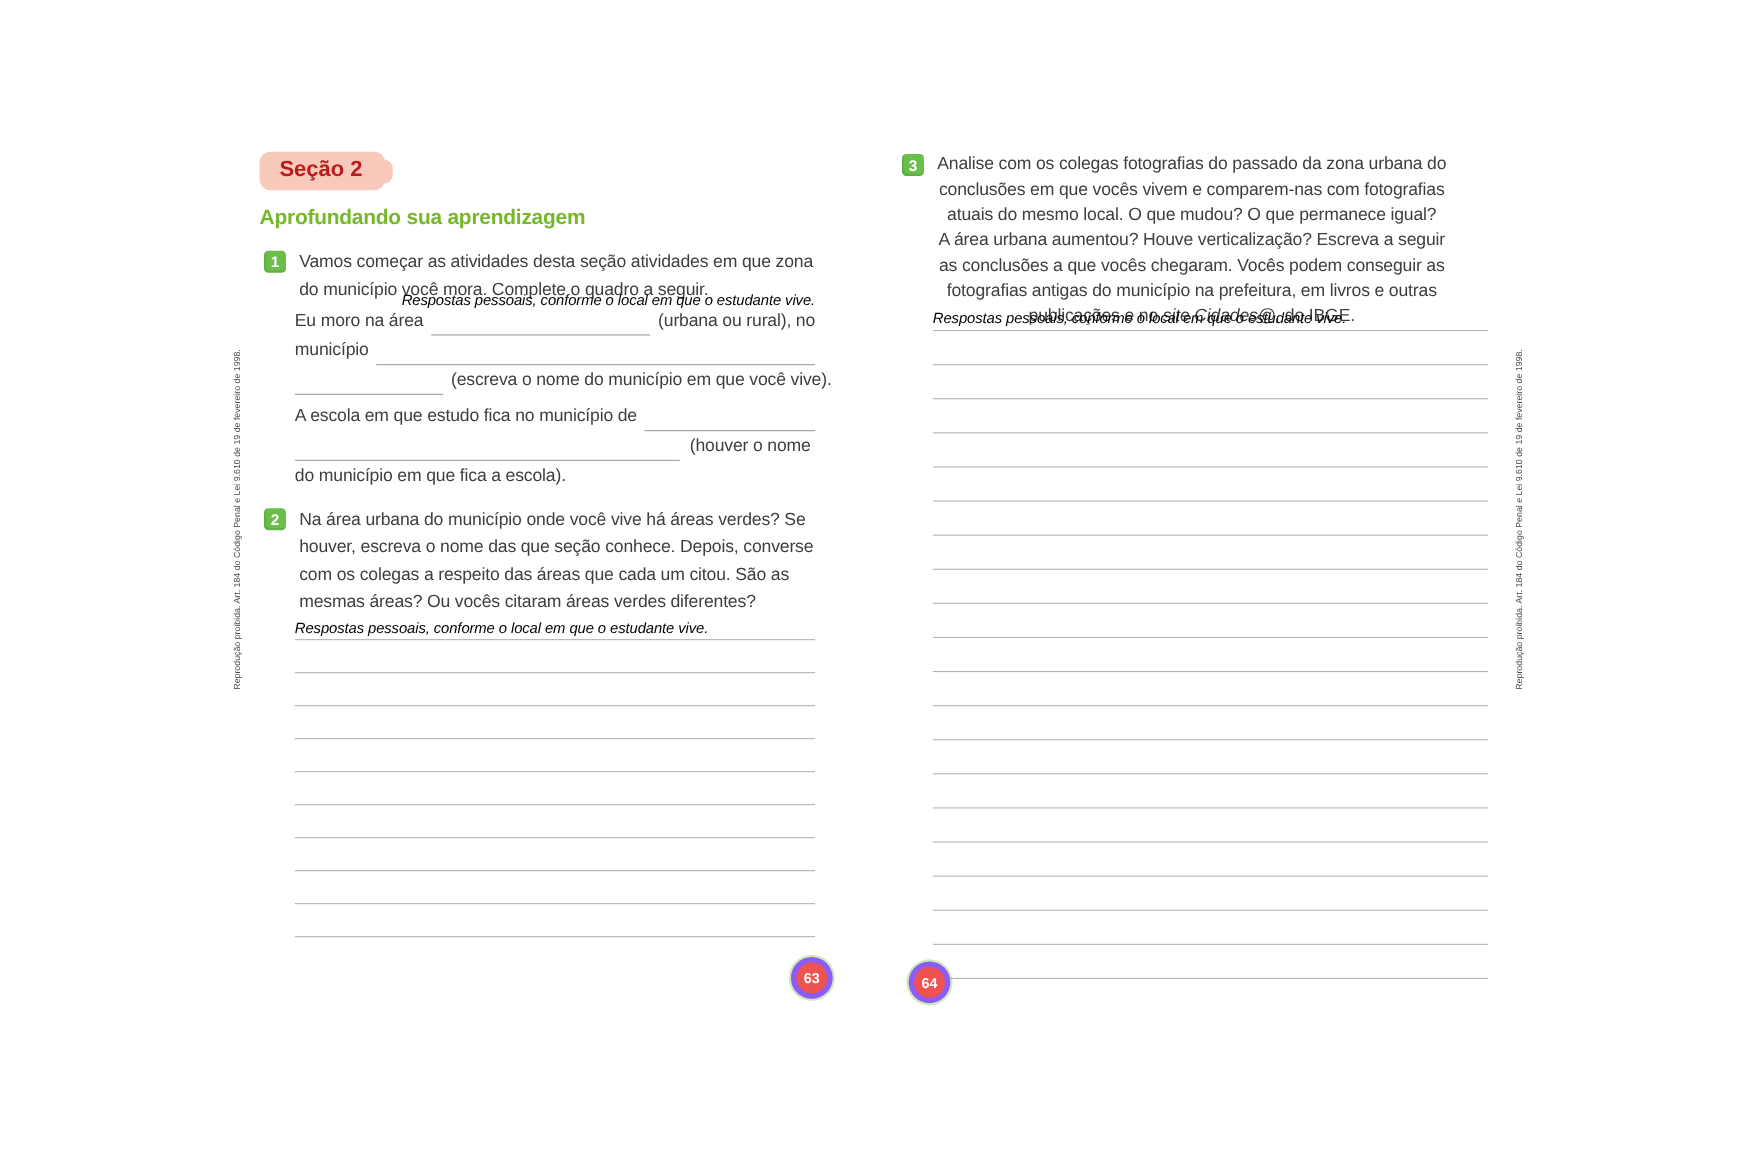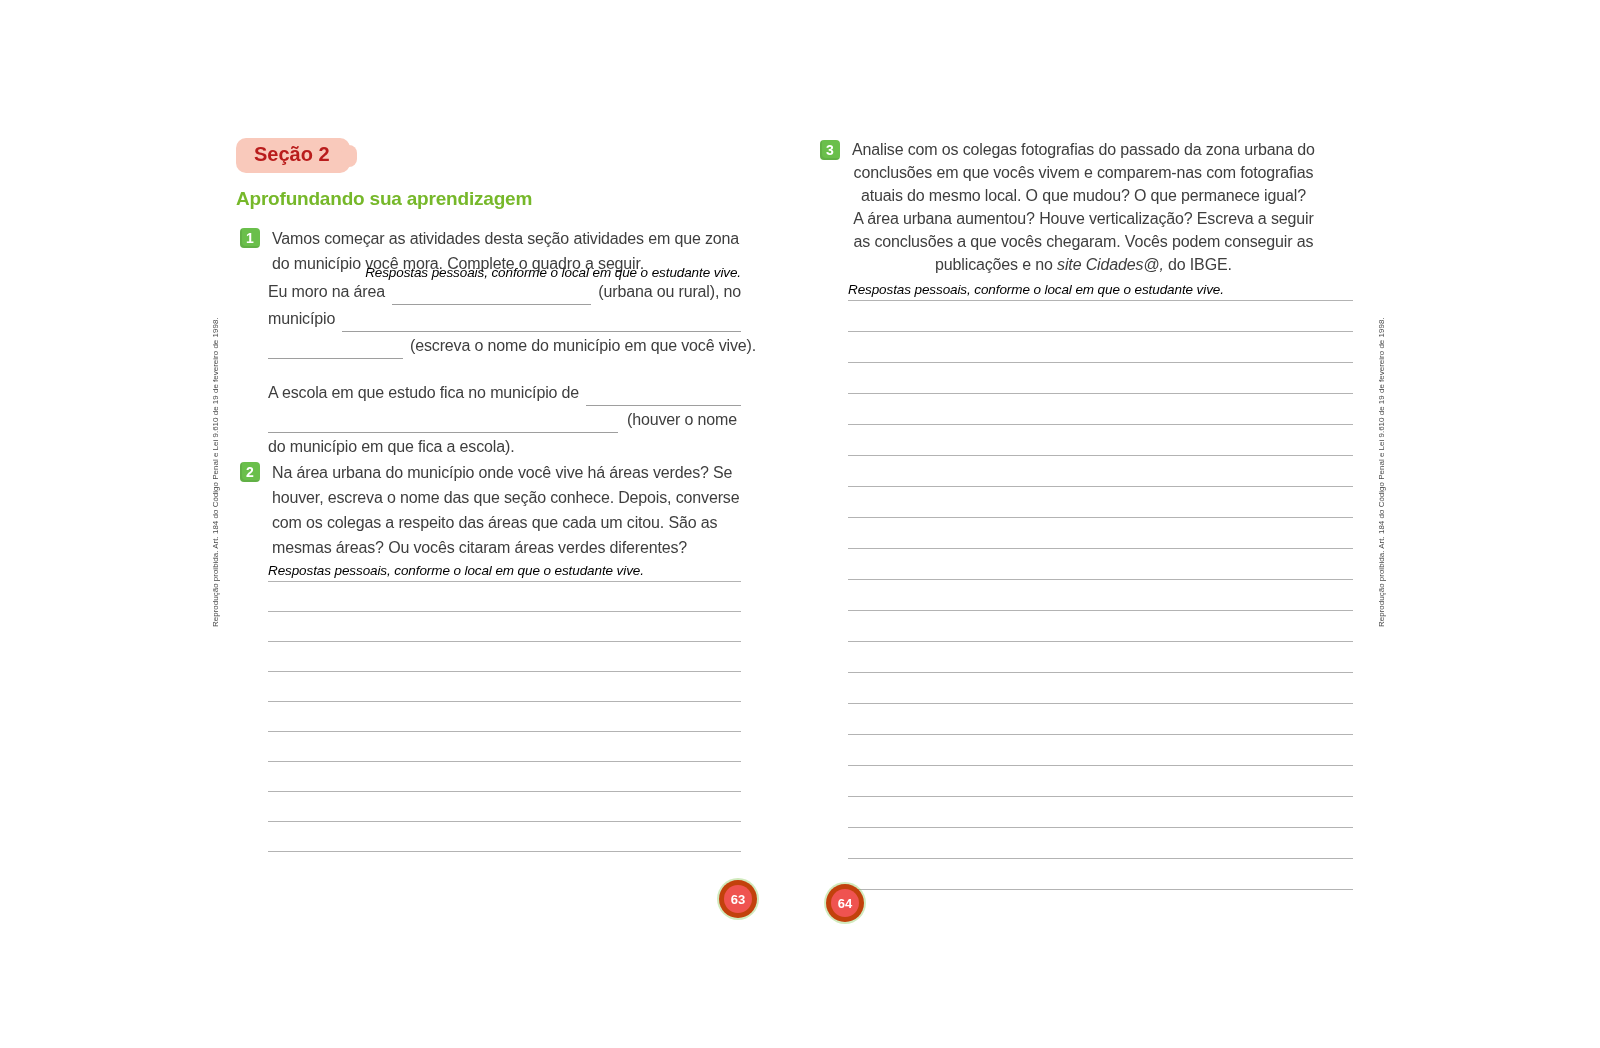--- a/index.html
+++ b/index.html
@@ -45,32 +45,31 @@
   .italic{font-style:italic;}
   
   .pink{color:#000000;font-size:13.5px;letter-spacing:-0.1px;font-style:italic;}
   .pink-note-right{position:absolute;text-align:right;}
   
   .fillarea{position:absolute;}
   .fillrow{display:flex;height:27px;align-items:stretch;font-size:16px;letter-spacing:-0.15px;}
   .fillrow .txt{white-space:nowrap;padding-top:5px;}
   .blank{border-bottom:1px solid #9e9e9e;flex:1 1 auto;margin:0 7px;}
   .blank.fixed{flex:0 0 auto;margin-left:0;}
-  .gap-top{margin-top:20px;}
+  .gap-top{margin-top:6px;}
   
   .answerarea{position:absolute;}
   .pink-on-line{height:16px;border-bottom:1px solid #b3b3b3;padding-bottom:2px;}
   .rule{height:29px;border-bottom:1px solid #b3b3b3;}
   .rule.wide{height:30px;}
   
   .pgnum{
-    position:absolute;width:38px;height:38px;border-radius:50%;background:#c2410c;
+    position:absolute;width:38px;height:38px;border-radius:50%;background:#8b5cf6;
     display:flex;align-items:center;justify-content:center;
     box-shadow:0 0 0 2px rgba(124,194,66,0.35);
-    margin-top:10px;
   }
   .pgnum .inner{
     width:28px;height:28px;border-radius:50%;background:#ef5350;color:#ffffff;
     font-size:13px;font-weight:bold;display:flex;align-items:center;justify-content:center;
   }
 </style>
 </head>
 <body>
 
 <div class="canvas">
@@ -154,20 +153,21 @@
   <div class="pagecol right">
 
     <div class="ex" style="left:2px;top:0;">
       <div class="num-badge">3</div>
       <div class="ptext">
         <div class="pline tight">Analise com os colegas fotografias do passado da zona urbana do</div>
         <div class="pline tight">conclusões em que vocês vivem e comparem-nas com fotografias</div>
         <div class="pline tight">atuais do mesmo local. O que mudou? O que permanece igual?</div>
         <div class="pline tight">A área urbana aumentou? Houve verticalização? Escreva a seguir</div>
         <div class="pline tight">as conclusões a que vocês chegaram. Vocês podem conseguir as</div>
+        <div class="pline tight">fotografias antigas do município na prefeitura, em livros e outras</div>
         <div class="pline tight"><span>publicações e no </span><span class="italic">site Cidades@,</span><span> do IBGE.</span></div>
       </div>
     </div>
 
     <div class="answerarea" style="left:30px;top:144px;width:505px;">
       <div class="pink pink-on-line">Respostas pessoais, conforme o local em que o estudante vive.</div>
       <div>
         <div class="rule wide"></div>
       <div class="rule wide"></div>
           <div class="rule wide"></div>

